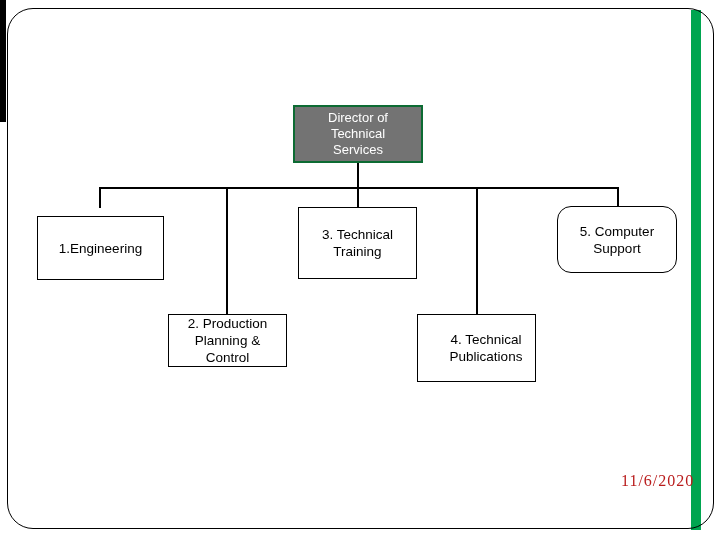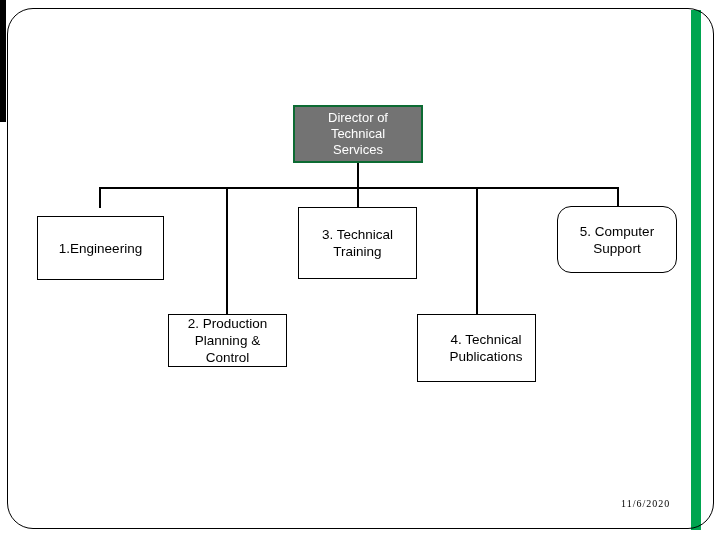--- a/index.html
+++ b/index.html
@@ -70,25 +70,25 @@
   .line { position: absolute; background: #000000; }
   .l-director-drop { left: 357px; top: 163px; width: 2px; height: 25px; }
   .l-bus           { left: 99px;  top: 187px; width: 520px; height: 2px; }
   .l-drop-1        { left: 99px;  top: 187px; width: 2px; height: 21px; }
   .l-drop-2        { left: 226px; top: 187px; width: 2px; height: 127px; }
   .l-drop-3        { left: 357px; top: 187px; width: 2px; height: 20px; }
   .l-drop-4        { left: 476px; top: 187px; width: 2px; height: 127px; }
   .l-drop-5        { left: 617px; top: 187px; width: 2px; height: 19px; }
   .slide-date {
     position: absolute;
-    left: 621px; top: 498px;
+    left: 621px; top: 472px;
     font-family: "Liberation Serif", serif;
-    font-size: 10px;
+    font-size: 16px;
     letter-spacing: 1px;
-    color: #000000;
+    color: #b91c1c;
   }
 </style>
 </head>
 <body>
 
 <div class="canvas">
 
   <div class="left-edge-bar"></div>
   <div class="right-accent-bar"></div>
   <div class="slide-border"></div>

